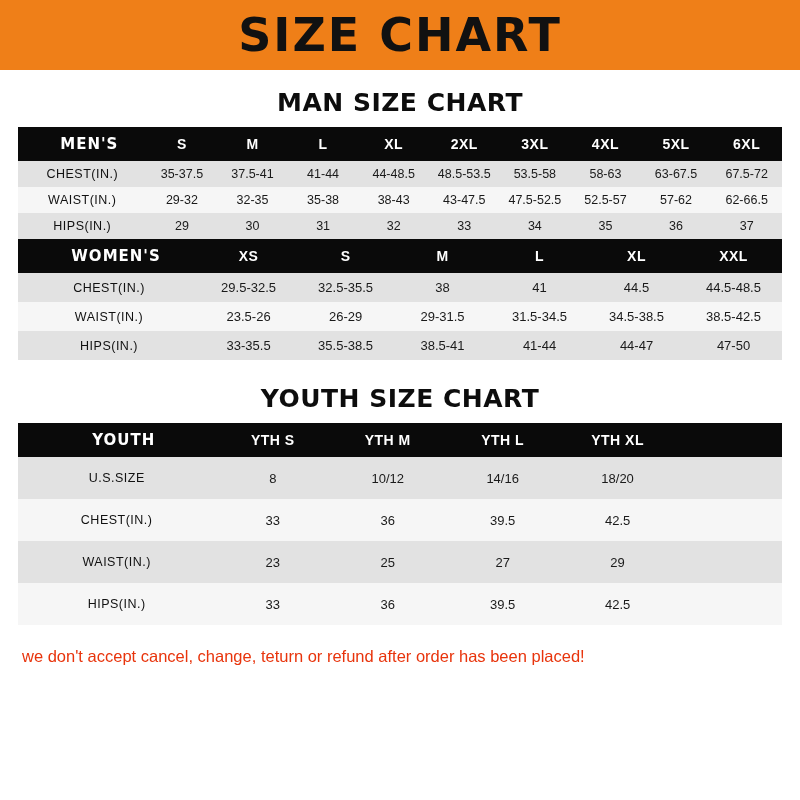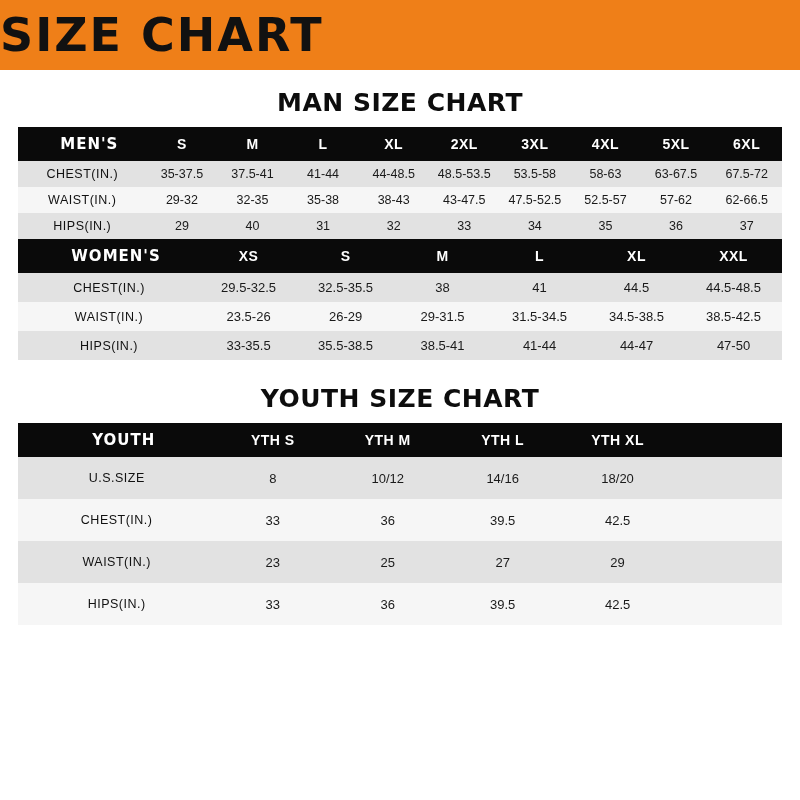--- a/index.html
+++ b/index.html
@@ -21,20 +21,21 @@
     display: flex;
     flex-direction: column;
   }
 
   
   .banner {
     height: 70px;
     background: #ef7f18;
     display: flex;
     align-items: center;
+    justify-content: center;
     position: relative;
   }
   .banner-title {
     font-family: "DejaVu Sans", sans-serif;
     font-weight: bold;
     font-size: 46px;
     letter-spacing: 2px;
     color: #111111;
     line-height: 1;
   }
@@ -165,21 +166,21 @@
           <td>38-43</td>
           <td>43-47.5</td>
           <td>47.5-52.5</td>
           <td>52.5-57</td>
           <td>57-62</td>
           <td>62-66.5</td>
         </tr>
         <tr class="odd">
           <td class="label-col">HIPS(IN.)</td>
           <td>29</td>
-          <td>40</td>
+          <td>30</td>
           <td>31</td>
           <td>32</td>
           <td>33</td>
           <td>34</td>
           <td>35</td>
           <td>36</td>
           <td>37</td>
         </tr>
       </tbody>
     </table>
@@ -269,16 +270,17 @@
           <td>33</td>
           <td>36</td>
           <td>39.5</td>
           <td>42.5</td>
           <td></td>
         </tr>
       </tbody>
     </table>
 
     <div class="note">
+      <div>we don't accept cancel, change, teturn or refund after order has been placed!</div>
     </div>
 
   </div>
 </div>
 
 </body></html>

